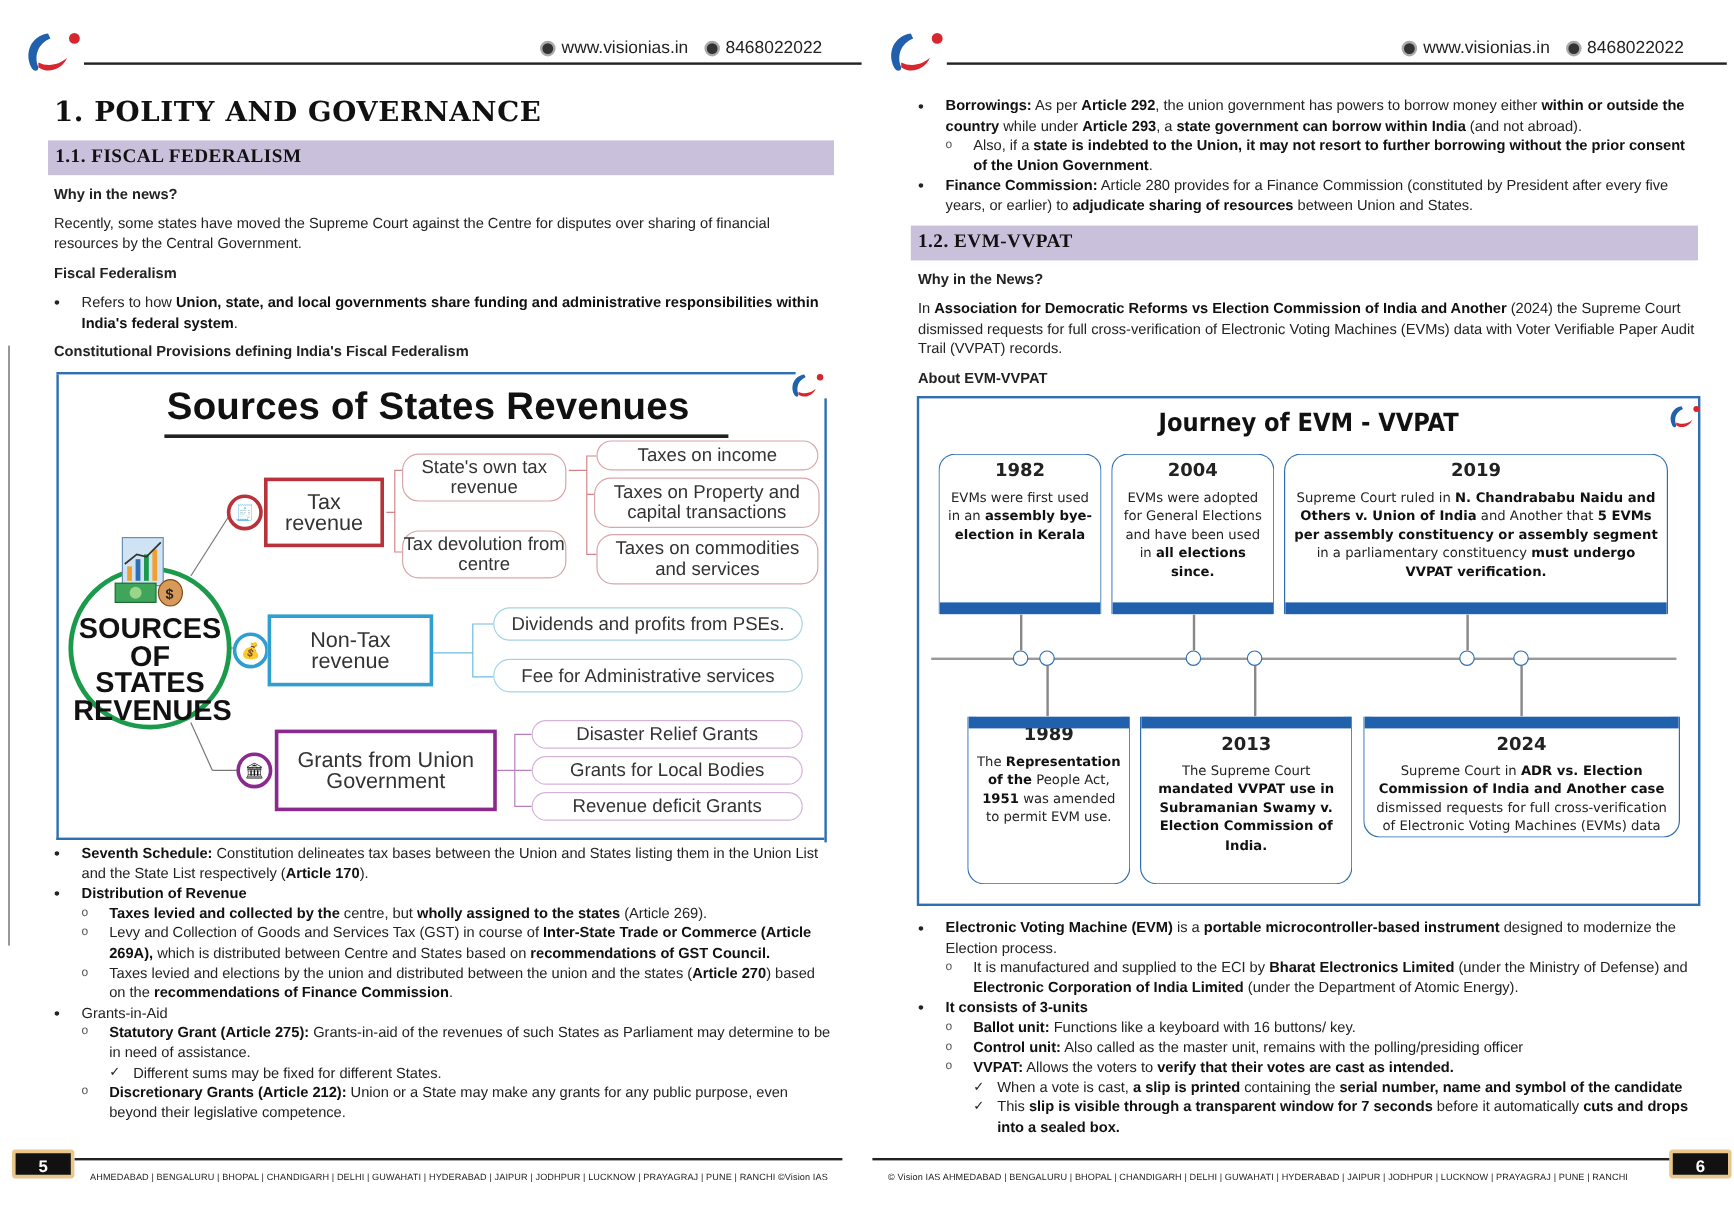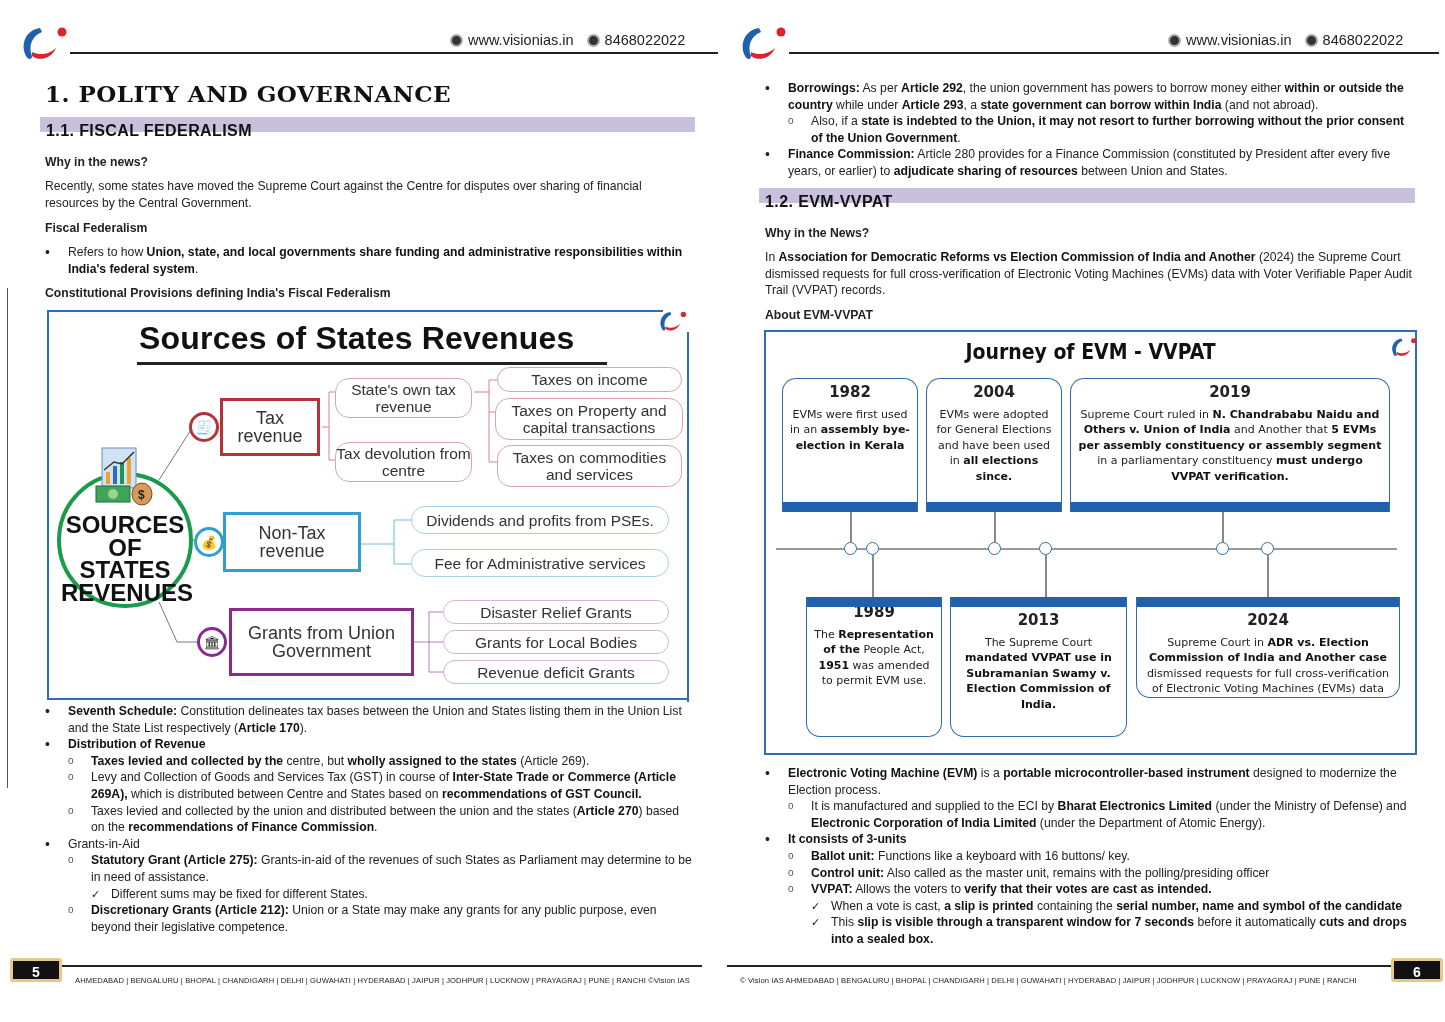--- a/index.html
+++ b/index.html
@@ -6,21 +6,21 @@
 html,body{width:1445px;height:1022px;background:#fff;overflow:hidden}
 body{font-family:"Liberation Sans",sans-serif;color:#111;position:relative}
 .page{position:absolute;top:0;width:722px;height:1022px}
 #pL{left:0}
 #pR{left:722px}
 .logo{position:absolute;top:22px;width:50px;height:42px}
 .hdr-line{position:absolute;top:52px;height:2px;background:#222}
 .hdr-info{position:absolute;top:32px;font-size:14.5px;color:#222;display:flex;align-items:center;gap:5px}
 .hdr-info .ic{display:inline-block;width:13px;height:13px;border-radius:50%;background:#333;border:2px solid #aaa;margin-left:8px}
 .h1{position:absolute;font-family:"DejaVu Serif",serif;font-weight:bold;font-size:23px;letter-spacing:0.5px}
-.h2bar{position:absolute;background:#c9c0dc;height:15px;font-family:Liberation Sans, sans-serif;font-weight:bold;font-size:16px;padding:5px 6px;letter-spacing:0.4px}
+.h2bar{position:absolute;background:#c9c0dc;height:29px;font-family:Liberation Serif, serif;font-weight:bold;font-size:16px;padding:5px 6px;letter-spacing:0.4px}
 .txt{position:absolute;font-size:12.2px;line-height:16.6px;color:#222}
 .txt b{color:#111}
 .sub{font-weight:bold}
 ul.b{list-style:none}
 ul.b>li{position:relative;padding-left:23px}
 ul.b>li:before{content:"•";position:absolute;left:0;font-size:14px}
 ul.o{list-style:none}
 ul.o>li{position:relative;padding-left:23px}
 ul.o>li:before{content:"o";position:absolute;left:0;font-size:10px;color:#555}
 ul.c{list-style:none}
@@ -157,21 +157,21 @@
     <div class="pill" style="left:394px;top:318px;width:226px;height:24px;border-color:#d5b3d8">Grants for Local Bodies</div>
     <div class="pill" style="left:394px;top:348px;width:226px;height:24px;border-color:#d5b3d8">Revenue deficit Grants</div>
   </div>
 
   <ul class="txt b" style="left:45px;top:703px;width:650px">
     <li><b>Seventh Schedule:</b><span> Constitution delineates tax bases between the Union and States listing them in the Union List and the State List respectively (</span><b>Article 170</b><span>).</span></li>
     <li><b>Distribution of Revenue</b>
       <ul class="o">
         <li><b>Taxes levied and collected by the</b><span> centre, but </span><b>wholly assigned to the states</b><span> (Article 269).</span></li>
         <li><span>Levy and Collection of Goods and Services Tax (GST) in course of </span><b>Inter-State Trade or Commerce (Article 269A),</b><span> which is distributed between Centre and States based on </span><b>recommendations of GST Council.</b></li>
-        <li><span>Taxes levied and collected by the union and distributed between the union and the states (</span><b>Article 270</b><span>) based on the </span><b>recommendations of Finance Commission</b><span>.</span></li>
+        <li><span>Taxes levied and elections by the union and distributed between the union and the states (</span><b>Article 270</b><span>) based on the </span><b>recommendations of Finance Commission</b><span>.</span></li>
       </ul>
     </li>
     <li><span>Grants-in-Aid</span>
       <ul class="o">
         <li><b>Statutory Grant (Article 275):</b><span> Grants-in-aid of the revenues of such States as Parliament may determine to be in need of assistance.</span>
           <ul class="c">
               <li>Different sums may be fixed for different States.</li>
             </ul>
         </li>
         <li><b>Discretionary Grants (Article 212):</b><span> Union or a State may make any grants for any public purpose, even beyond their legislative competence.</span></li>

